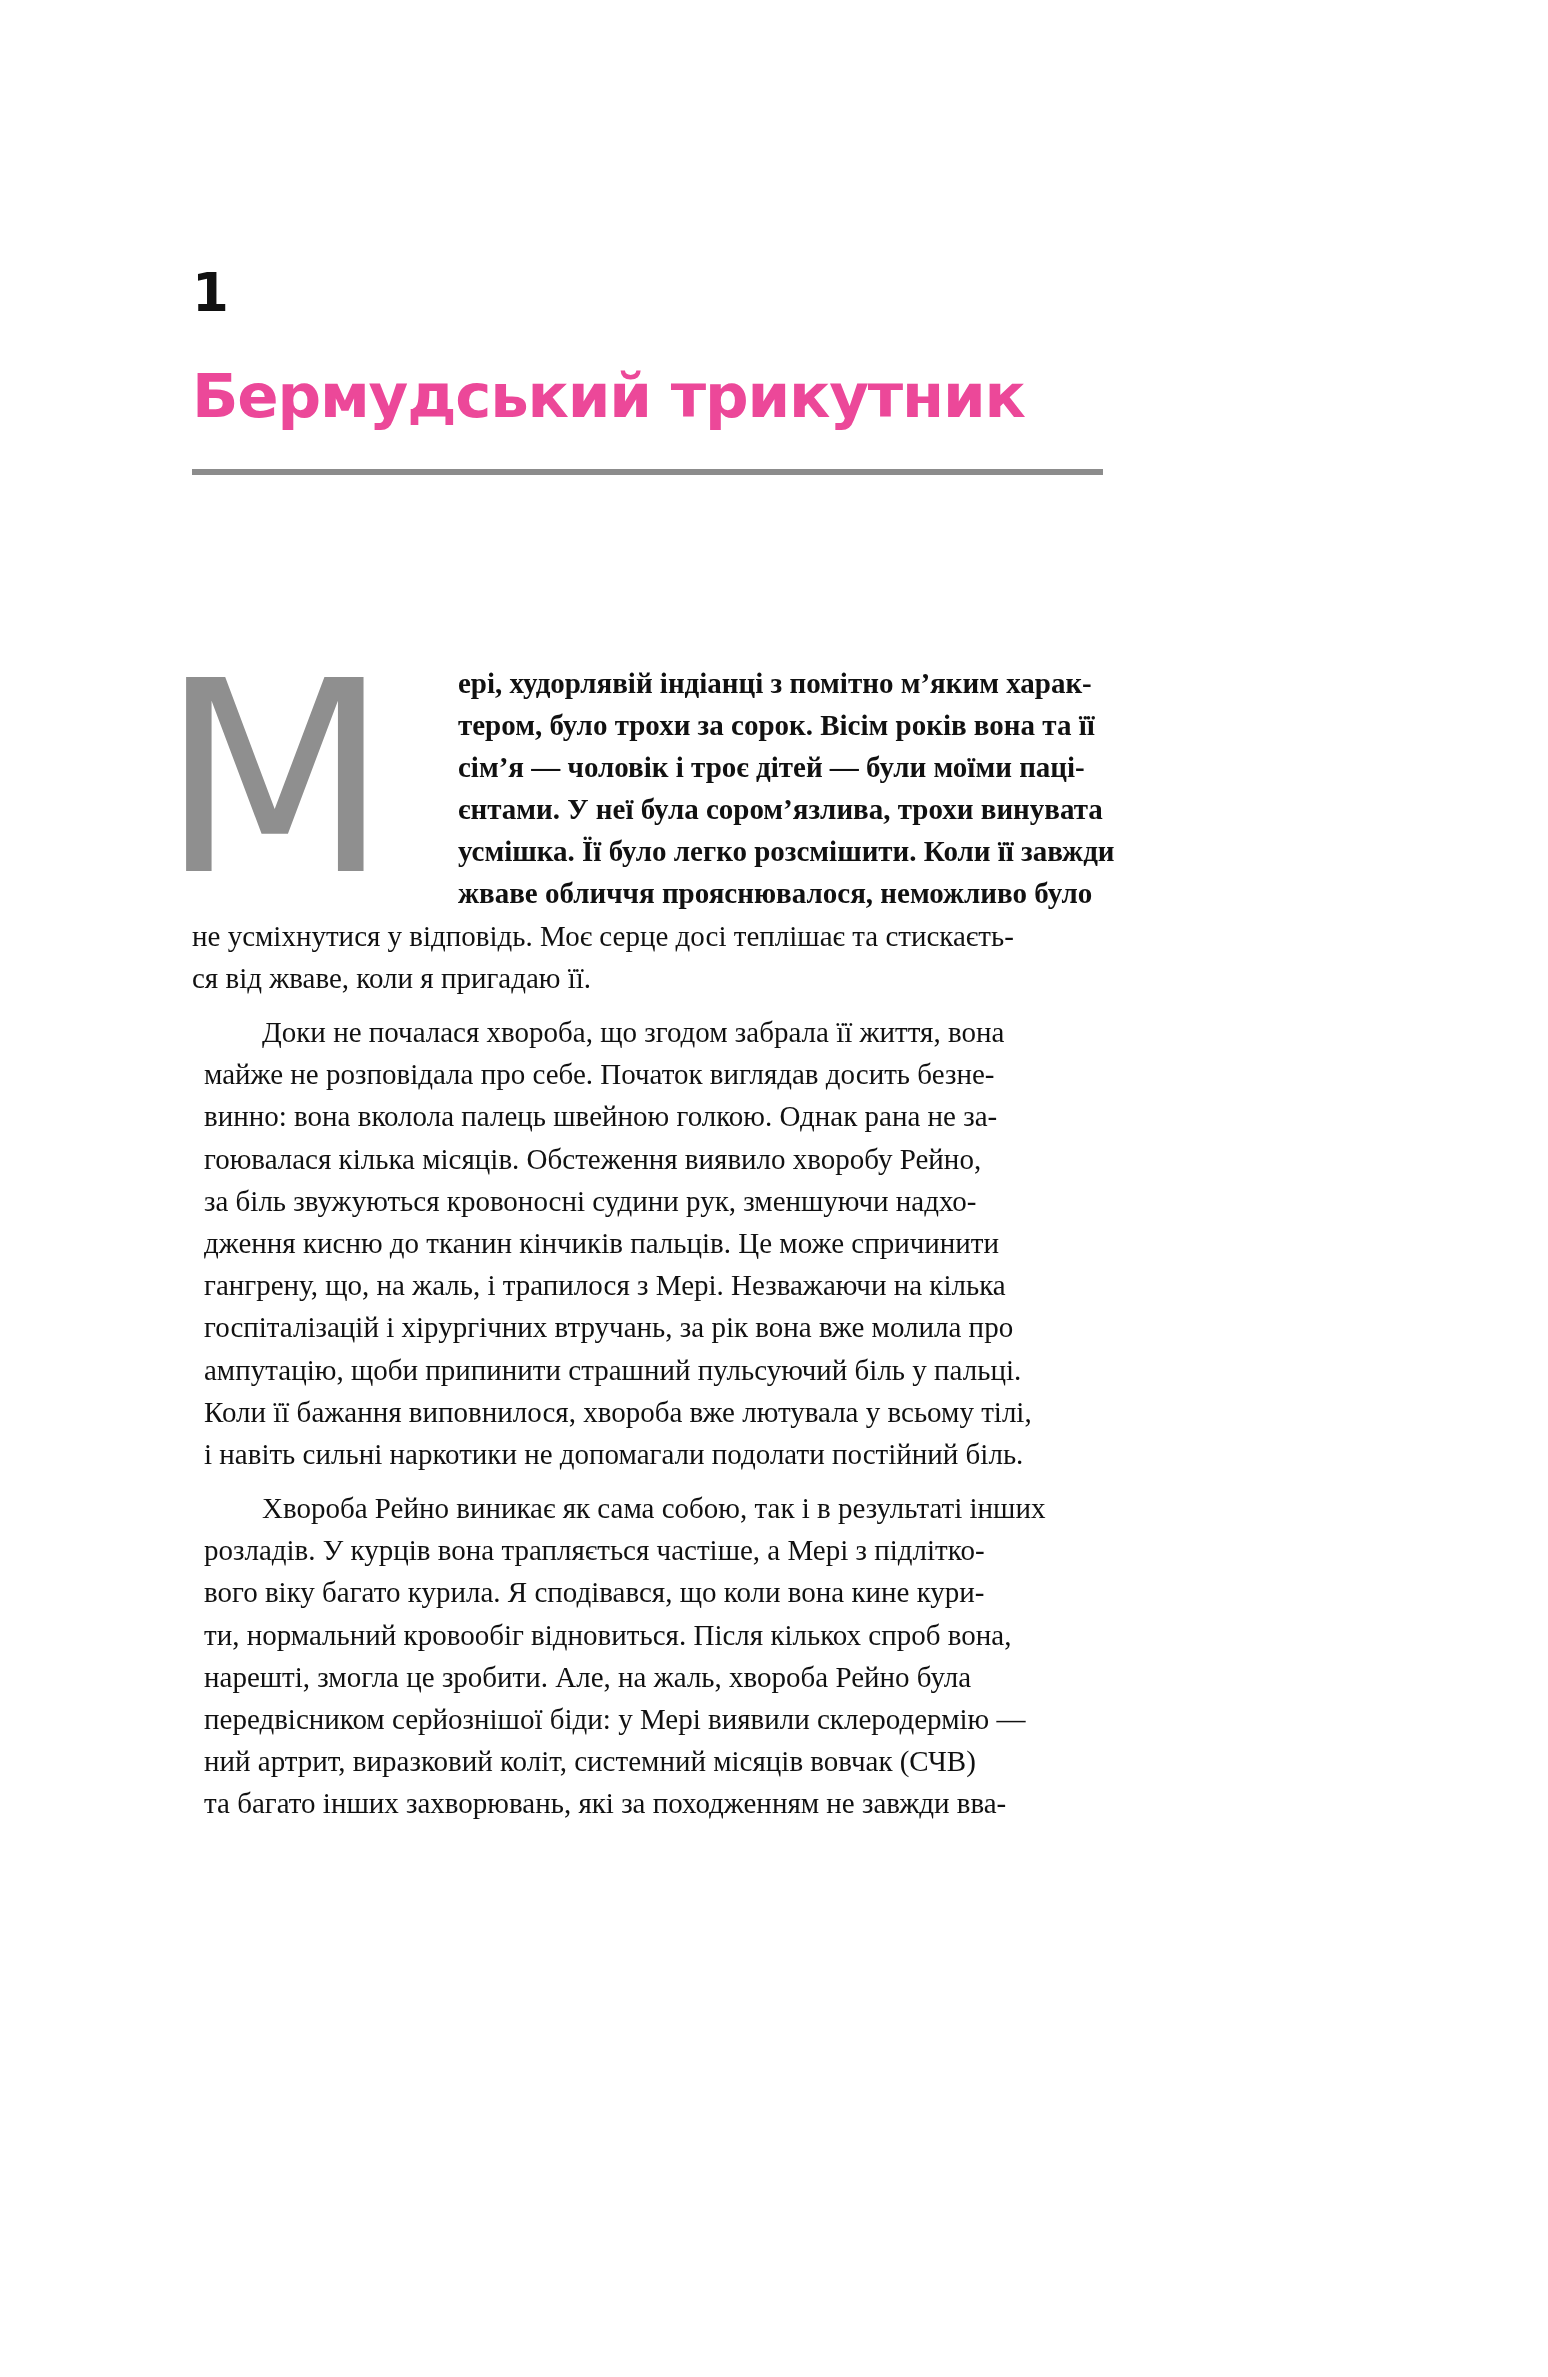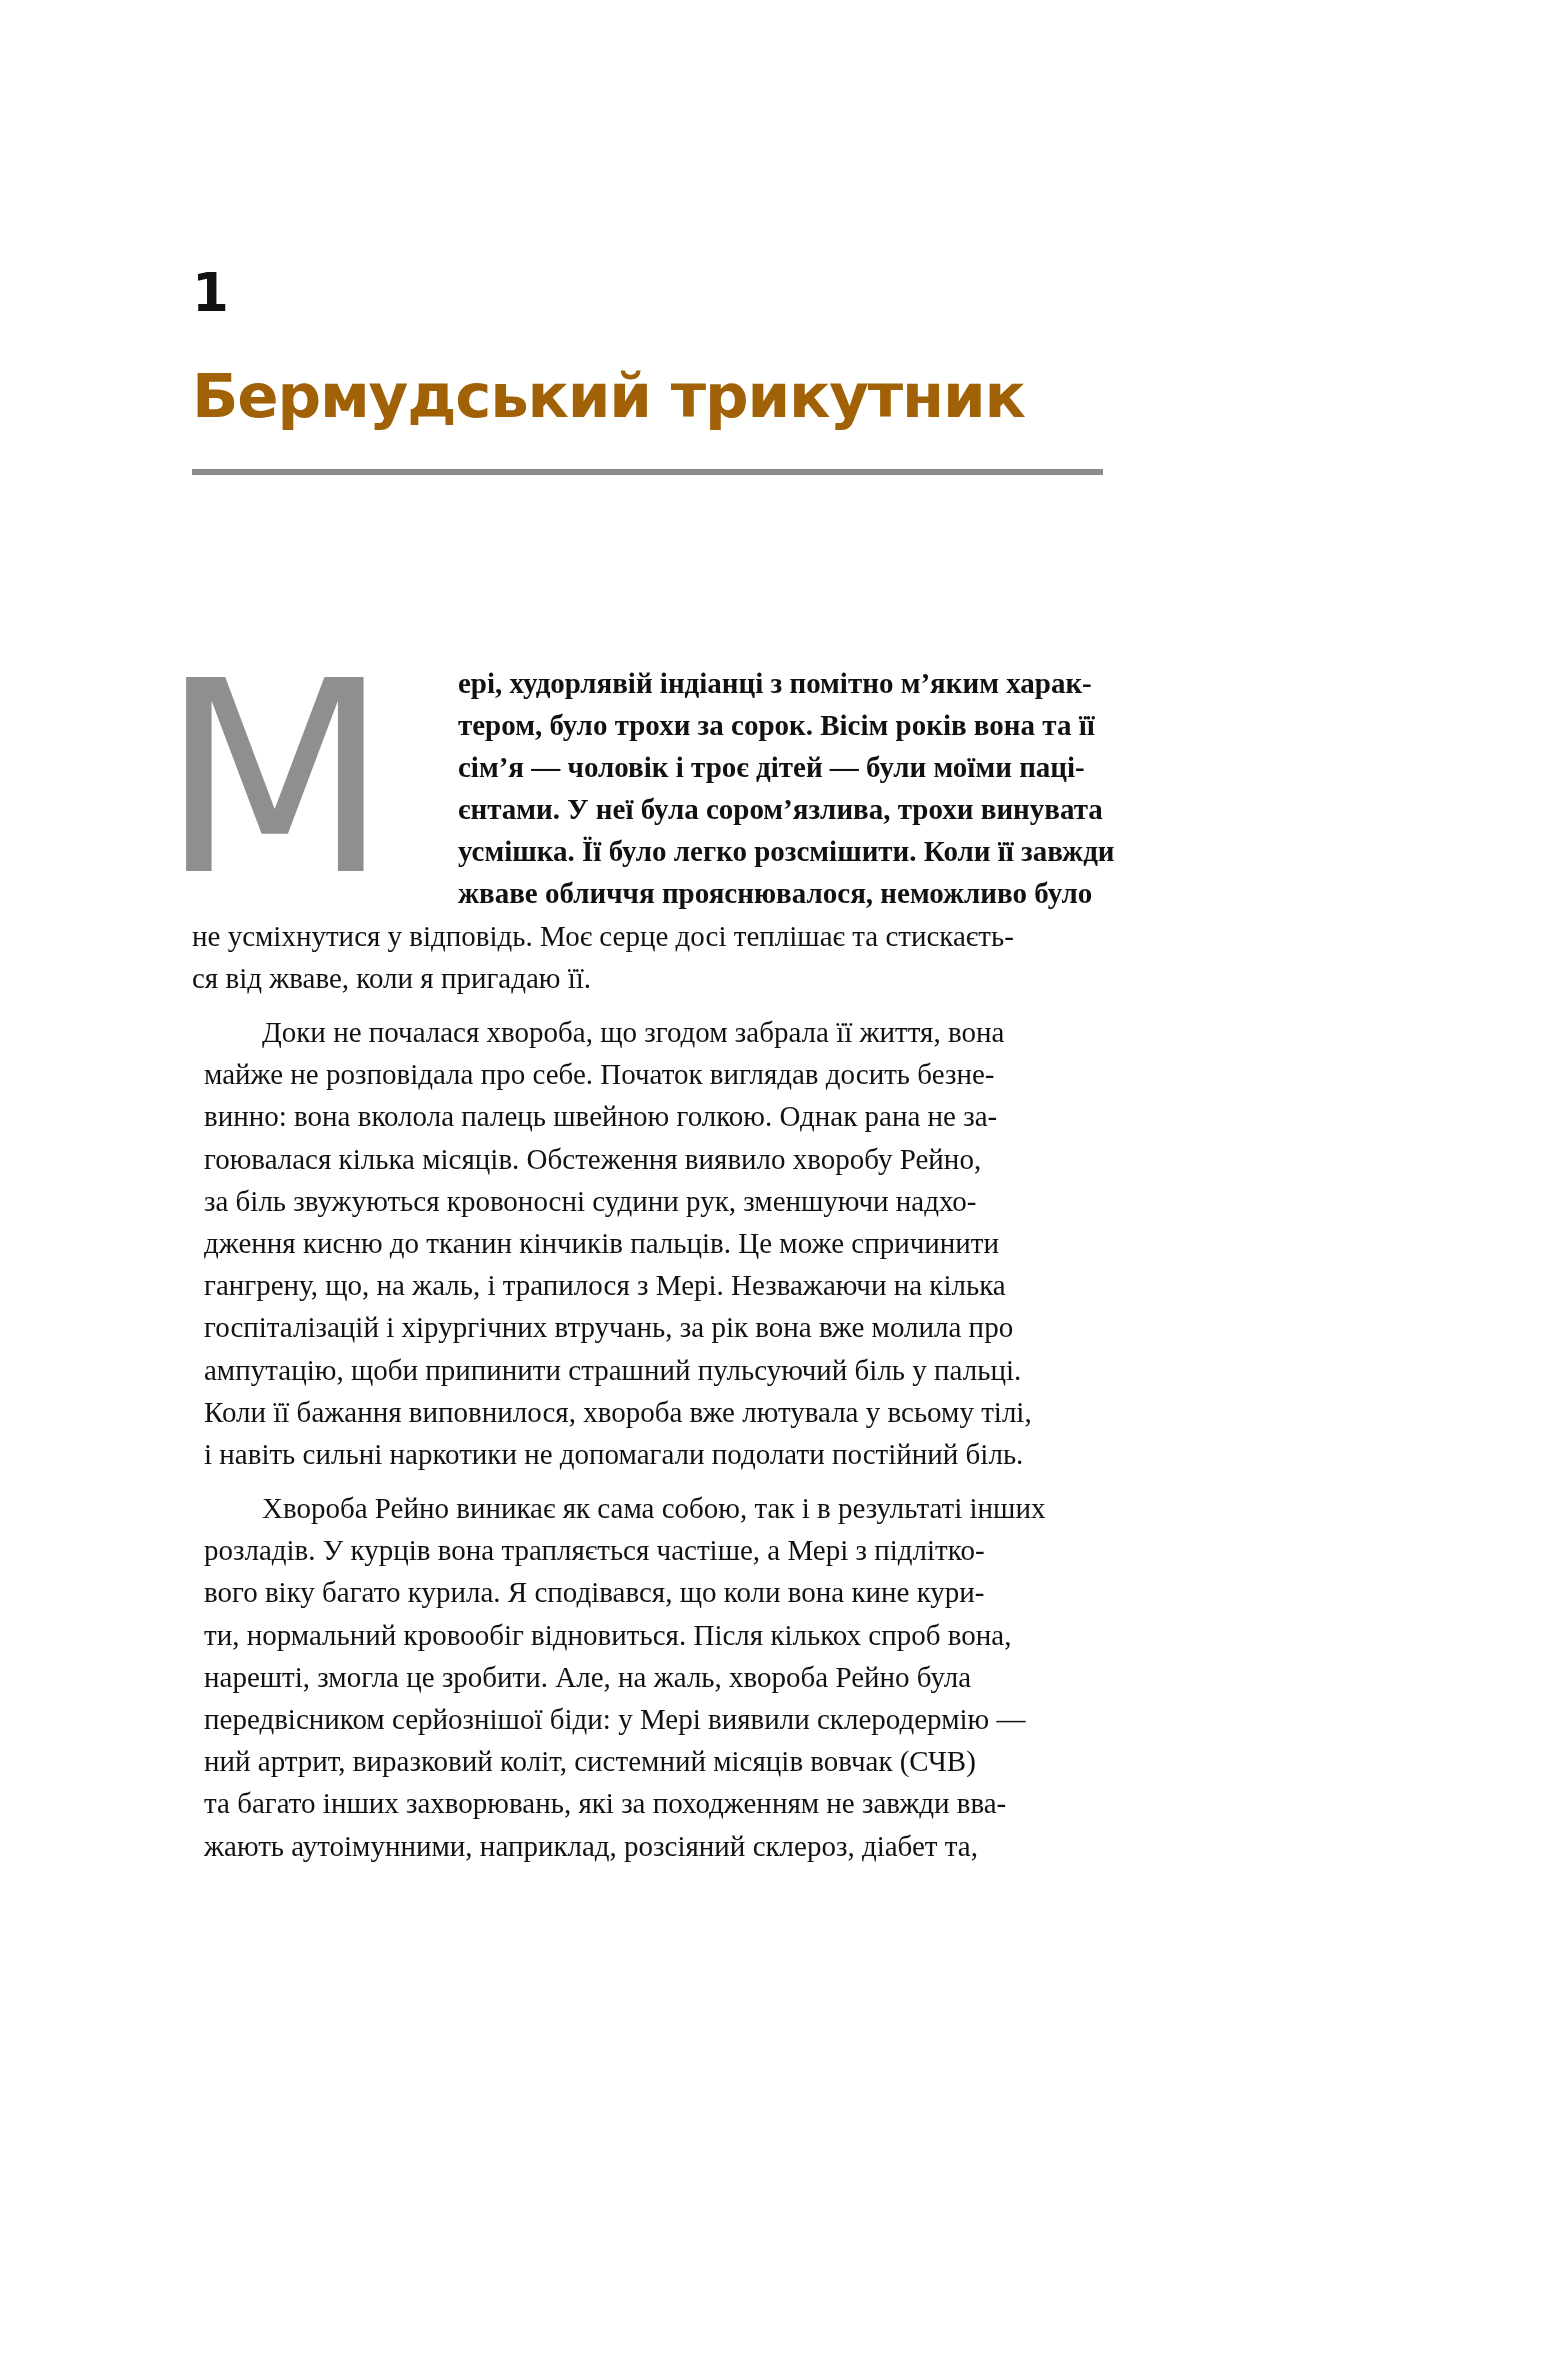--- a/index.html
+++ b/index.html
@@ -30,21 +30,21 @@
     line-height: 1;
     color: #111111;
     margin-top: 266px;
     letter-spacing: -0.8px;
   }
   .chapter-title {
     font-family: "DejaVu Sans", "Liberation Sans", sans-serif;
     font-weight: 700;
     font-size: 61px;
     line-height: 1.05;
-    color: #a16207;
+    color: #ec4899;
     margin-top: 45px;
     letter-spacing: -1.2px;
   }
   .rule {
     margin-top: 32px;
     width: 911px;
     height: 5.6px;
     background: #8c8c8c;
   }
   .body-text {
@@ -135,19 +135,18 @@
 
       <p>
         <span class="line" style="text-indent:2.0em">Хвороба Рейно виникає як сама собою, так і в результаті інших</span>
         <span class="line">розладів. У курців вона трапляється частіше, а Мері з підлітко-</span>
         <span class="line">вого віку багато курила. Я сподівався, що коли вона кине кури-</span>
         <span class="line">ти, нормальний кровообіг відновиться. Після кількох спроб вона,</span>
         <span class="line">нарешті, змогла це зробити. Але, на жаль, хвороба Рейно була</span>
         <span class="line">передвісником серйознішої біди: у Мері виявили склеродермію —</span>
         <span class="line">ний артрит, виразковий коліт, системний місяців вовчак (СЧВ)</span>
         <span class="line">та багато інших захворювань, які за походженням не завжди вва-</span>
-        <span class="line">жають аутоімунними, наприклад, розсіяний склероз, діабет та,</span>
       </p>
 
     </div>
   </div>
 </div>
 
 
 </body></html>

